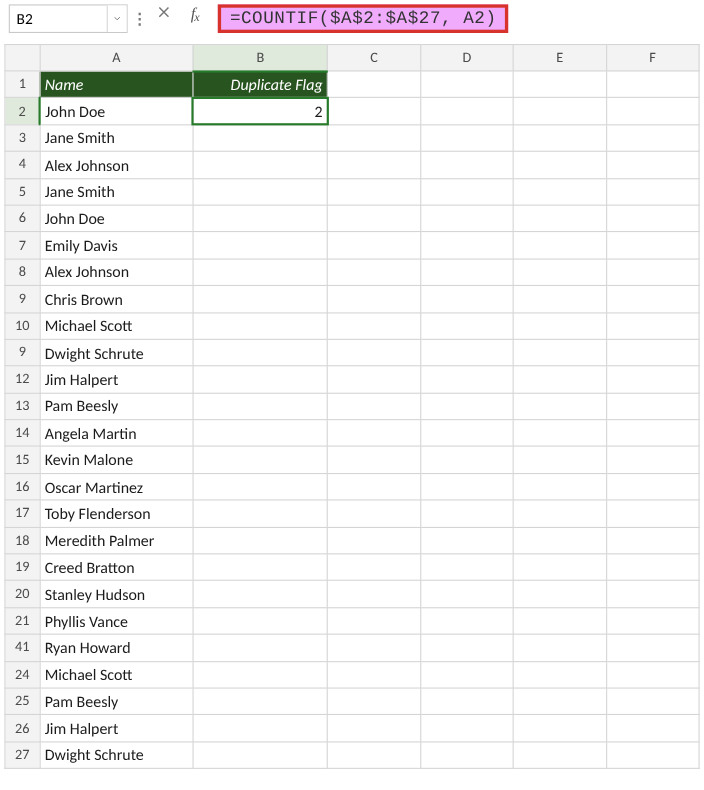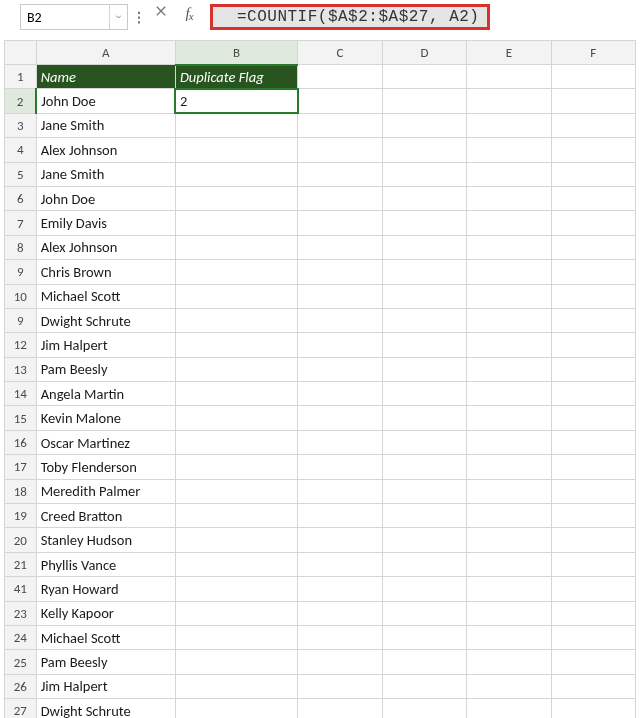--- a/index.html
+++ b/index.html
@@ -25,21 +25,20 @@
     padding: 4px 6px 4px 8px;
     gap: 6px;
   }
   .namebox-wrap {
     display: flex;
     align-items: center;
     height: 26px;
     border: 1px solid #c9c9c9;
     background: #fff;
     position: relative;
-    margin-left: 12px;
   }
   .namebox {
     width: 88px;
     height: 24px;
     border: none;
     outline: none;
     padding: 0 6px;
     font-size: 14px;
     font-family: inherit;
     background: transparent;
@@ -78,26 +77,26 @@
   .formula-box {
     flex: 1;
     display: flex;
     align-items: center;
     height: 26px;
     position: relative;
     margin-left: 4px;
   }
   .formula-highlight {
     border: 3px solid #d7322b;
-    padding: 1px 8px 1px 24px;
+    padding: 1px 8px 1px 8px;
     font-family: Consolas, "Courier New", monospace;
     font-size: 16px;
     color: #333;
     letter-spacing: 0.5px;
-    background: #e5e5e5;
+    background: #f0abfc;
     display: inline-block;
   }
 
   .divider { height: 6px; }
 
   
   table.sheet {
     border-collapse: collapse;
     table-layout: fixed;
     width: 632px;
@@ -138,21 +137,21 @@
     border-right: 2px solid #277b2b;
   }
   td {
     height: 24.4px;
     padding: 0 4px;
     font-size: 14.5px;
     color: #1b1b1b;
     vertical-align: middle;
     background: #fff;
   }
-  td.center { text-align: left; }
+  td.center { text-align: right; }
 
   
   td.title {
     background: #28541f;
     color: #fff;
     font-weight: 400;
     border: 1px solid #000;
     font-style: italic;
   }
 
@@ -419,29 +418,20 @@
         <tr>
           <th class="rowhdr">41</th>
           <td class="databox">Ryan Howard</td>
           <td class="databox center"></td>
           <td></td>
           <td></td>
           <td></td>
           <td></td>
         </tr>
         <tr>
-          <th class="rowhdr">23</th>
-          <td class="databox">Kelly Kapoor</td>
-          <td class="databox center"></td>
-          <td></td>
-          <td></td>
-          <td></td>
-          <td></td>
-        </tr>
-        <tr>
           <th class="rowhdr">24</th>
           <td class="databox">Michael Scott</td>
           <td class="databox center"></td>
           <td></td>
           <td></td>
           <td></td>
           <td></td>
         </tr>
         <tr>
           <th class="rowhdr">25</th>

